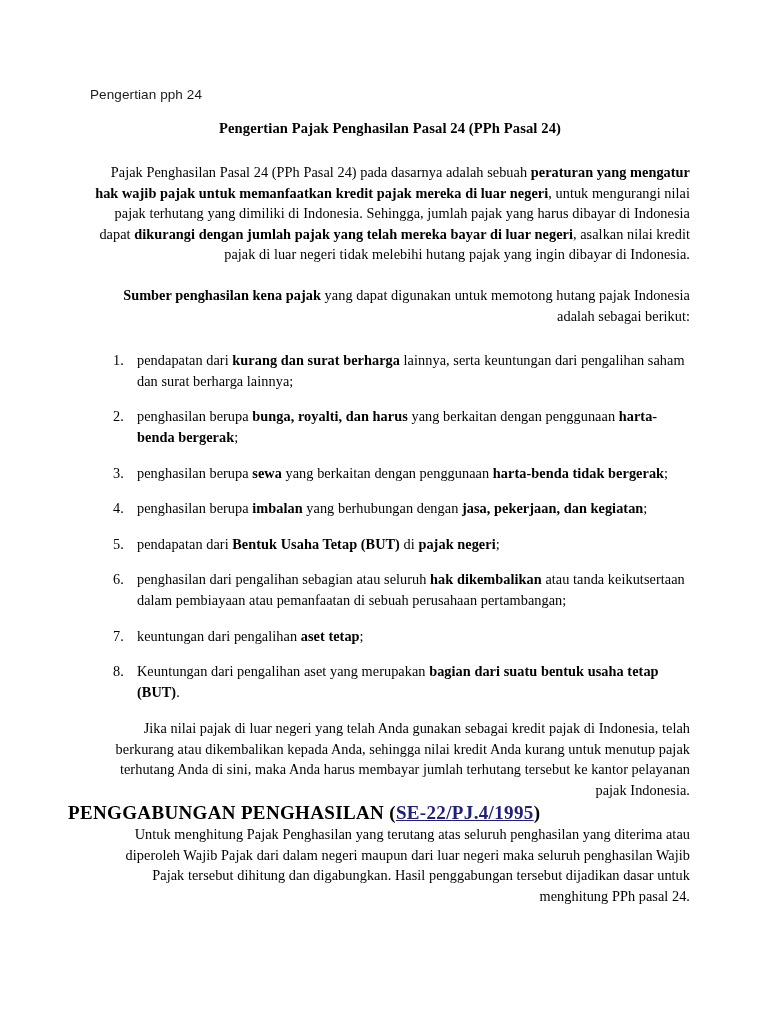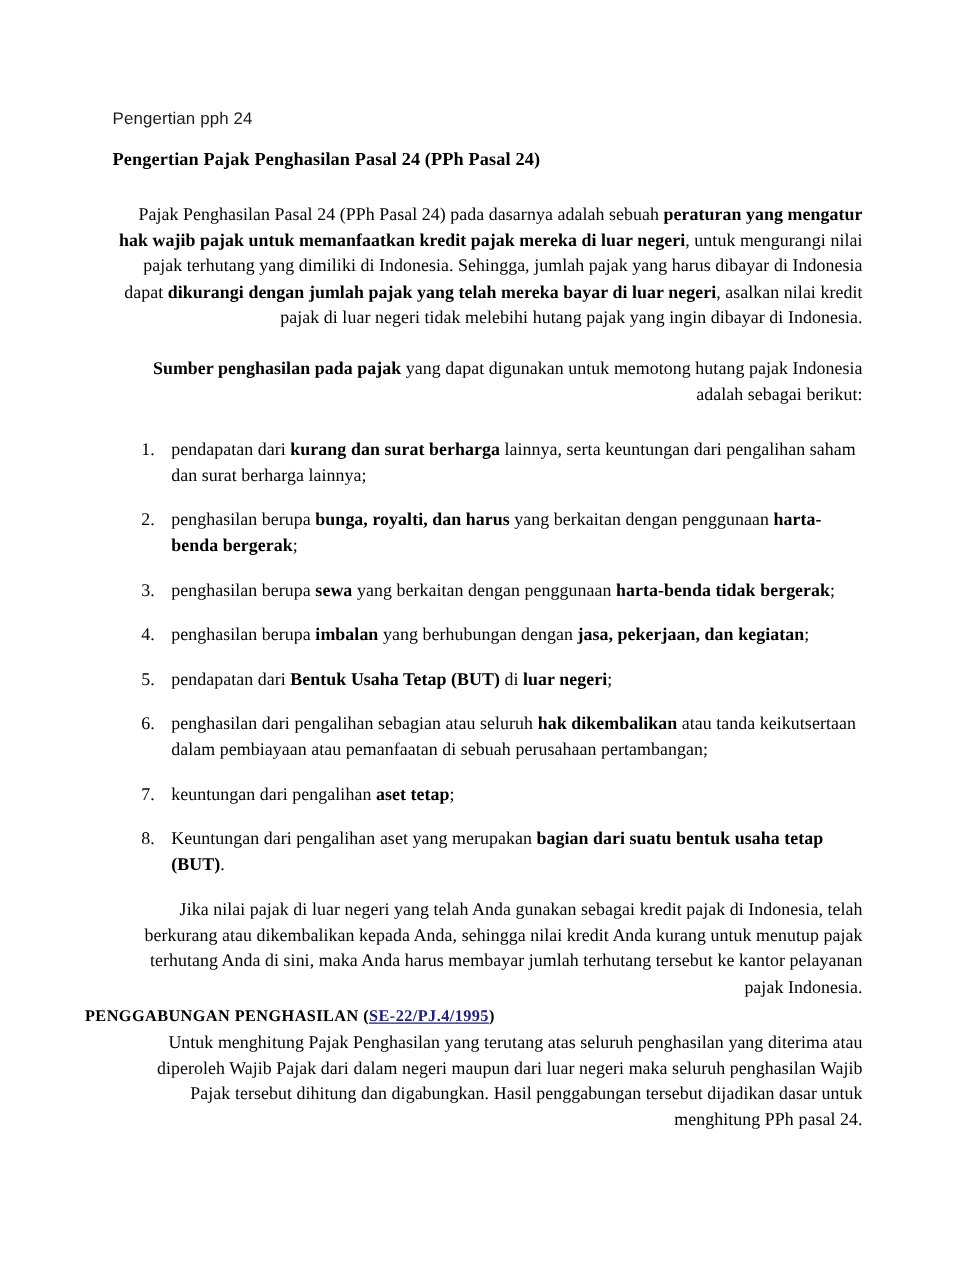--- a/index.html
+++ b/index.html
@@ -37,20 +37,21 @@
     top: 118px;
     width: 600px;
   }
   h2.section-heading {
     margin: 0;
     font-family: "Liberation Serif", serif;
     font-size: 14.6px;
     font-weight: bold;
     line-height: 20px;
     letter-spacing: 0.1px;
+    text-align: center;
   }
   p.body-par {
     margin: 0;
     font-size: 14.3px;
     line-height: 20.6px;
     text-align: right;
     letter-spacing: 0.05px;
   }
   .sp-24 { height: 24px; }
   .sp-20 { height: 20px; }
@@ -81,21 +82,21 @@
     line-height: 20.6px;
   }
   ol.num-list li .li-text {
     display: block;
   }
 
   .big-heading {
     margin: 0;
     font-family: "Liberation Serif", serif;
     font-weight: bold;
-    font-size: 13px;
+    font-size: 19px;
     line-height: 21px;
     letter-spacing: 0.35px;
   }
   .heading-block {
     position: absolute;
     left: 68px;
     top: 802px;
     width: 640px;
   }
   .link {
@@ -121,21 +122,21 @@
   <div class="content">
 
     <h2 class="section-heading">Pengertian Pajak Penghasilan Pasal 24 (PPh Pasal 24)</h2>
 
     <div class="sp-24"></div>
 
     <p class="body-par"><span>Pajak Penghasilan Pasal 24 (PPh Pasal 24) pada dasarnya adalah sebuah </span><b>peraturan yang mengatur hak wajib pajak untuk memanfaatkan kredit pajak mereka di luar negeri</b><span>, untuk mengurangi nilai pajak terhutang yang dimiliki di Indonesia. Sehingga, jumlah pajak yang harus dibayar di Indonesia dapat </span><b>dikurangi dengan jumlah pajak yang telah mereka bayar di luar negeri</b><span>, asalkan nilai kredit pajak di luar negeri tidak melebihi hutang pajak yang ingin dibayar di Indonesia.</span></p>
 
     <div class="sp-20"></div>
 
-    <p class="body-par"><b>Sumber penghasilan pada pajak</b><span> yang dapat digunakan untuk memotong hutang pajak Indonesia adalah sebagai berikut:</span></p>
+    <p class="body-par"><b>Sumber penghasilan kena pajak</b><span> yang dapat digunakan untuk memotong hutang pajak Indonesia adalah sebagai berikut:</span></p>
 
     <div class="sp-24"></div>
 
     <ol class="num-list">
       <li>
         <span class="marker">1.</span>
         <span class="li-text"><span>pendapatan dari </span><b>kurang dan surat berharga</b><span> lainnya, serta keuntungan dari pengalihan saham dan surat berharga lainnya;</span><b></b><span></span></span>
       </li>
       <li>
         <span class="marker">2.</span>
@@ -144,21 +145,21 @@
       <li>
         <span class="marker">3.</span>
         <span class="li-text"><span>penghasilan berupa </span><b>sewa</b><span> yang berkaitan dengan penggunaan </span><b>harta-benda tidak bergerak</b><span>;</span></span>
       </li>
       <li>
         <span class="marker">4.</span>
         <span class="li-text"><span>penghasilan berupa </span><b>imbalan</b><span> yang berhubungan dengan </span><b>jasa, pekerjaan, dan kegiatan</b><span>;</span></span>
       </li>
       <li>
         <span class="marker">5.</span>
-        <span class="li-text"><span>pendapatan dari </span><b>Bentuk Usaha Tetap (BUT)</b><span> di </span><b>luar negeri</b><span>;</span></span>
+        <span class="li-text"><span>pendapatan dari </span><b>Bentuk Usaha Tetap (BUT)</b><span> di </span><b>pajak negeri</b><span>;</span></span>
       </li>
       <li>
         <span class="marker">6.</span>
         <span class="li-text"><span>penghasilan dari pengalihan sebagian atau seluruh </span><b>hak dikembalikan</b><span> atau tanda keikutsertaan dalam pembiayaan atau pemanfaatan di sebuah perusahaan pertambangan;</span><b></b><span></span></span>
       </li>
       <li>
         <span class="marker">7.</span>
         <span class="li-text"><span>keuntungan dari pengalihan </span><b>aset tetap</b><span>;</span><b></b><span></span></span>
       </li>
       <li>

